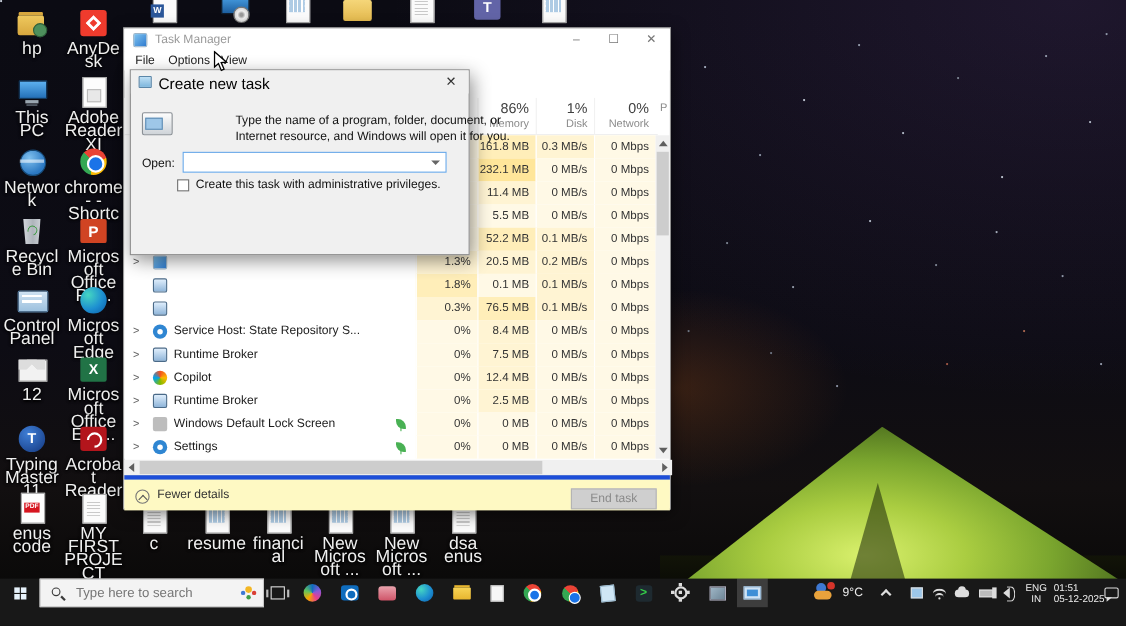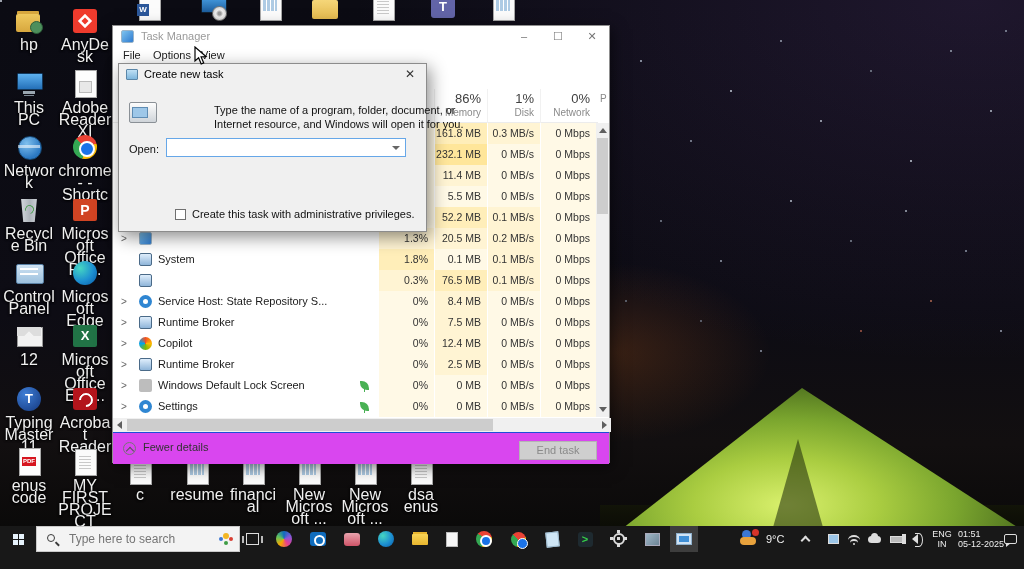--- a/index.html
+++ b/index.html
@@ -141,53 +141,53 @@
   .vscroll{position:absolute;right:0;top:97px;width:13px;height:294px;background:#f0f0f0;}
   .varrow{position:absolute;left:3px;width:0;height:0;border-left:4px solid transparent;border-right:4px solid transparent;}
   .va-up{top:5px;border-bottom:5px solid #5f5f5f;}
   .va-dn{bottom:5px;border-top:5px solid #5f5f5f;}
   .vthumb{position:absolute;left:1px;top:15px;width:11px;height:76px;background:#cdcdcd;}
   .hscroll{position:absolute;left:0;top:392px;width:498px;height:14px;background:#f0f0f0;}
   .harrow{position:absolute;top:3px;width:0;height:0;border-top:4px solid transparent;border-bottom:4px solid transparent;}
   .ha-l{left:4px;border-right:5px solid #5f5f5f;}
   .ha-r{right:4px;border-left:5px solid #5f5f5f;}
   .hthumb{position:absolute;left:14px;top:1px;width:366px;height:12px;background:#cdcdcd;}
-  .tm-footer{position:absolute;left:0;top:406px;right:0;height:32px;background:#d946ef;border-top:1px solid #1d4ed8;}
+  .tm-footer{position:absolute;left:0;top:406px;right:0;height:32px;background:#fef9c3;border-top:4px solid #1d4ed8;}
   .fewer{position:absolute;left:10px;top:8px;font-size:11px;color:#333;}
   .fewer-circ{position:absolute;left:-0px;top:1px;width:13px;height:13px;border:1px solid #767676;
     border-radius:50%;display:inline-block;}
   .fewer-circ::after{content:"";position:absolute;left:3px;top:5px;width:5px;height:5px;
     border-left:1.5px solid #555;border-top:1.5px solid #555;transform:rotate(45deg);}
   .fewer-txt{margin-left:20px;}
   .endtask{position:absolute;right:12px;top:8px;width:78px;height:19px;background:#cfcfcf;
     border:1px solid #b4b4b4;color:#8a8a8a;font-size:11px;text-align:center;line-height:17px;}
 
   
   .dlg{position:absolute;left:118px;top:63px;width:309px;height:169px;background:#f0f0f0;
     border:1px solid #8c8c8c;box-shadow:3px 5px 16px rgba(0,0,0,.45);z-index:10;font-size:11px;color:#111;}
   .dlg-titlebar{position:absolute;left:0;top:0;right:0;height:21px;background:#f0f0f0;}
   .dlg-icon{position:absolute;left:7px;top:5px;width:12px;height:11px;border-radius:1px;
     background:linear-gradient(#bfe0f5,#7db6dd);border:1px solid #5a86a8;}
-  .dlg-title{position:absolute;left:25px;top:4px;font-size:11px;color:#000;}
+  .dlg-title{position:absolute;left:25px;top:4px;font-size:14px;color:#000;}
   .dlg-close{position:absolute;right:8px;top:3px;width:16px;height:16px;text-align:center;
     font-size:12px;color:#333;line-height:15px;}
   .dlg-progicon{position:absolute;left:10px;top:38px;width:30px;height:26px;}
   .dlg-progicon::before{content:"";position:absolute;left:0;top:0;width:26px;height:19px;
     background:linear-gradient(#fdfdfd,#cfd4d9);border:1px solid #8a9096;border-radius:2px;}
   .dlg-progicon::after{content:"";position:absolute;left:3px;top:5px;width:14px;height:9px;
     background:#9ec7e8;border:1px solid #5f8cb3;}
   .dlg-desc{position:absolute;left:47px;top:39px;width:250px;line-height:14px;margin-left:48px;}
   .dlg-openlbl{position:absolute;left:10px;top:79px;}
   .dlg-combo{position:absolute;left:47px;top:74px;width:240px;height:19px;background:#fff;
     border:1px solid #66a7e8;}
   .dlg-combo input{position:absolute;left:3px;top:1px;width:215px;height:15px;border:0;outline:0;
     font:11px "Liberation Sans",sans-serif;background:transparent;padding:0;}
   .combo-arrow{position:absolute;right:5px;top:7px;width:0;height:0;
     border-left:4px solid transparent;border-right:4px solid transparent;border-top:4px solid #666;}
-  .dlg-check{position:absolute;left:56px;top:98px;margin-top:46px;}
+  .dlg-check{position:absolute;left:42px;top:98px;}
   .cbox{position:absolute;left:0;top:1px;width:11px;height:11px;background:#fff;border:1px solid #707070;}
   .clabel{margin-left:17px;white-space:nowrap;}
   .dlg-footer{position:absolute;left:0;top:124px;right:0;bottom:0;background:#ededed;border-top:1px solid #dcdcdc;}
   .dbtn{position:absolute;top:14px;height:21px;font-size:11px;text-align:center;line-height:19px;}
   .dbtn-ok{left:81px;width:66px;background:#d6d6d6;border:1px solid #bfbfbf;color:#9a9a9a;}
   .dbtn-cancel{left:160px;width:58px;background:#e3e3e3;border:1px solid #9d9d9d;color:#111;}
   .dbtn-browse{left:227px;width:63px;background:#e3e3e3;border:1px solid #9d9d9d;color:#111;}
 
   
   .cursor{position:absolute;left:194px;top:46px;z-index:50;}
@@ -472,21 +472,20 @@
           </div>
           <div class="cell c-cpu" style="background: rgb(255, 244, 211);">1.3%</div>
           <div class="cell c-mem" style="background: rgb(255, 244, 211);">20.5 MB</div>
           <div class="cell c-disk" style="background: rgb(255, 244, 211);">0.2 MB/s</div>
           <div class="cell c-net" style="background: rgb(255, 249, 230);">0 Mbps</div>
         </div>
         <div class="prow" style="top: 126px;">
           <div class="picon">
             <div class="pi pi-window"></div>
           </div>
-          <span class="pname">System</span>
           <div class="cell c-cpu" style="background: rgb(255, 238, 185);">1.8%</div>
           <div class="cell c-mem" style="background: rgb(255, 249, 230);">0.1 MB</div>
           <div class="cell c-disk" style="background: rgb(255, 244, 211);">0.1 MB/s</div>
           <div class="cell c-net" style="background: rgb(255, 249, 230);">0 Mbps</div>
         </div>
         <div class="prow" style="top: 147px;">
           <div class="picon">
             <div class="pi pi-window"></div>
           </div>
           <div class="cell c-cpu" style="background: rgb(255, 244, 211);">0.3%</div>

